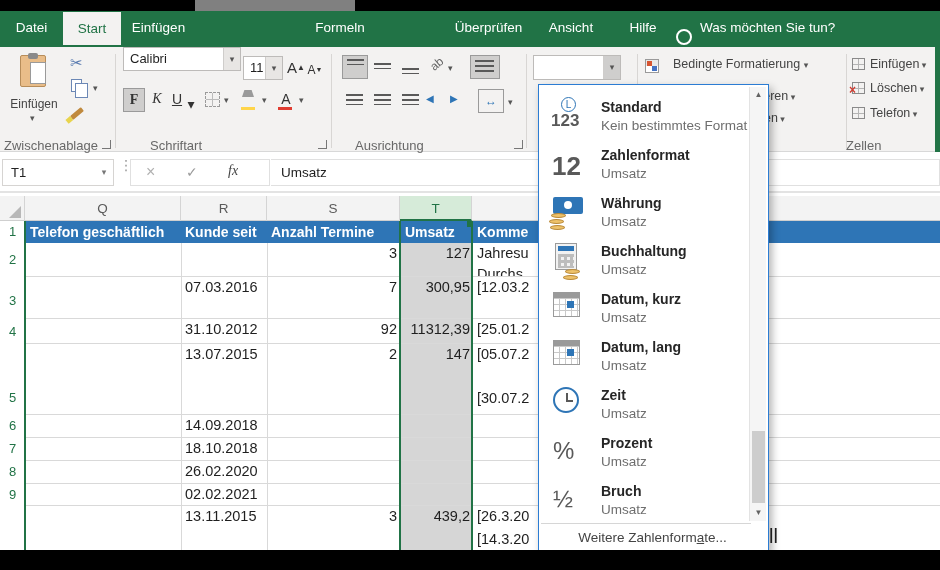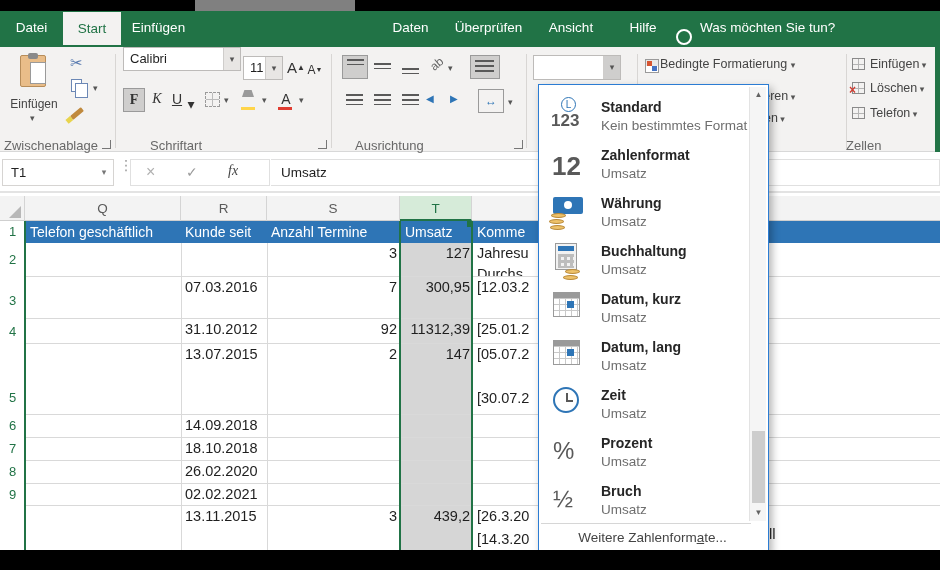--- a/index.html
+++ b/index.html
@@ -77,30 +77,30 @@
   .corner { position:absolute; left:0; top:0; width:25px; height:25px; border-right:1px solid #d4d4d4; }
   .corner:after { content:""; position:absolute; right:3px; bottom:3px; border-left:12px solid rgba(0,0,0,0); border-bottom:12px solid #b8b8b8; }
 
   .selfill { left:401px; top:243px; width:70px; height:307px; background:#d6d6d6; }
   .gline { position:absolute; width:1px; background:#d9d9d9; }
   .greenline { position:absolute; width:2px; background:#217346; z-index:5; }
   .fillhandle { left:467px; top:221px; width:6px; height:6px; background:#217346; z-index:6; }
 
   .rownum { position:absolute; left:0; width:25px; text-align:center; font-size:13px; color:#217346; }
   .row { position:absolute; left:25px; width:915px; border-bottom:1px solid #d9d9d9; overflow:hidden; }
-  .hdrrow { position:absolute; left:25px; width:915px; top:221px; height:22px; background:#2e75b6; color:#fff; font-weight:normal; font-size:14px; line-height:22px; }
+  .hdrrow { position:absolute; left:25px; width:915px; top:221px; height:22px; background:#2e75b6; color:#fff; font-weight:bold; font-size:14px; line-height:22px; }
   .hc { position:absolute; top:0; white-space:nowrap; }
   .cell { position:absolute; top:2px; font-size:14.5px; color:#1f1f1f; white-space:nowrap; }
   .cR { left:160px; }
   .cS { left:242px; width:130px; text-align:right; }
   .cT { left:377px; width:68px; text-align:right; }
   .cU  { left:452px; }
   .cU2 { position:absolute; left:452px; font-size:14.5px; color:#1f1f1f; white-space:nowrap; }
 
-  .clipfrag { left:769px; top:525px; font-size:15px; color:#1f1f1f; z-index:21; }
+  .clipfrag { left:769px; top:525px; font-size:20px; color:#1f1f1f; z-index:21; }
   .bottombar { left:0; top:550px; width:940px; height:20px; background:#000; z-index:30; }
 
   
   .nfcombo { left:533px; top:55px; width:88px; height:25px; z-index:9; }
   .menu { left:538px; top:84px; width:231px; height:469px; background:#fff; border:1.5px solid #2b7cd3;
           box-shadow:3px 4px 8px rgba(0,0,0,.3); z-index:20; }
   .mitem { position:absolute; left:2px; width:196px; height:48px; cursor:default; }
   .mico { position:absolute; left:8px; top:4px; width:44px; height:40px; color:#595959; }
   .mtitle { position:absolute; left:60px; top:6px; font-size:14px; font-weight:bold; color:#262626; white-space:nowrap; }
   .msub { position:absolute; left:60px; top:25px; font-size:13.5px; color:#6e6e6e; white-space:nowrap; }
@@ -135,21 +135,21 @@
 <body>
 
 <div class="stage">
 
   <div class="a topbar"></div>
   <div class="a topbar-gray"></div>
   <div class="a tabrow">
     <div class="tab" style="left:0;width:63px;">Datei</div>
     <div class="tab active" style="left:63px;width:58px;top:1px;height:33px;line-height:33px;">Start</div>
     <div class="tab" style="left:121px;width:75px;">Einfügen</div>
-    <div class="tab" style="left:376px;width:69px;">Daten</div>
+    <div class="tab" style="left:304px;width:72px;">Formeln</div>
     <div class="tab" style="left:445px;width:87px;">Überprüfen</div>
     <div class="tab" style="left:532px;width:78px;">Ansicht</div>
     <div class="tab" style="left:610px;width:66px;">Hilfe</div>
     <div class="a bulb"></div>
     <div class="tab" style="left:700px;width:170px;text-align:left;">Was möchten Sie tun?</div>
   </div>
 
   <div class="a ribbon">
     <div class="rsep" style="left:115px;"></div>
     <div class="rsep" style="left:331px;"></div>
@@ -223,21 +223,21 @@
       </div>
     <div class="a" style="left:426px;top:46px;font-size:10px;color:#2e75b6;">◀</div>
     <div class="a" style="left:450px;top:46px;font-size:10px;color:#2e75b6;">▶</div>
     <div class="alignbox" style="left:478px;top:42px;width:26px;border:1px solid #9a9a9a;text-align:center;line-height:22px;color:#2e75b6;font-size:12px;"><span>↔</span></div>
     <span class="arrow a" style="left:508px;top:50px;">▾</span>
     <div class="grplabel" style="left:355px;width:150px;">Ausrichtung</div>
     <span class="launcher" style="left:514px;"></span>
 
     <div class="a" style="left:645px;top:10px;font-size:12.5px;color:#444;">
       <span class="cfico"></span>
-      <span style="margin-left:15px;">Bedingte Formatierung</span>
+      <span style="margin-left:28px;">Bedingte Formatierung</span>
       <span class="arrow"> ▾</span>
     </div>
     <div class="frag" style="left:757px;top:42px;"><span>tieren</span><span class="arrow"> ▾</span></div>
     <div class="frag" style="left:757px;top:64px;"><span>gen</span><span class="arrow"> ▾</span></div>
 
     <div class="cellsrow" style="top:10px;"><span class="cellico"></span><span style="margin-left:18px;">Einfügen</span><span class="arrow"> ▾</span></div>
     <div class="cellsrow" style="top:34px;"><span class="cellico">
           <span class="redx">×</span>
         </span><span style="margin-left:18px;">Löschen</span><span class="arrow"> ▾</span></div>
     <div class="cellsrow" style="top:59px;"><span class="cellico"></span><span style="margin-left:18px;">Telefon</span><span class="arrow"> ▾</span></div>

